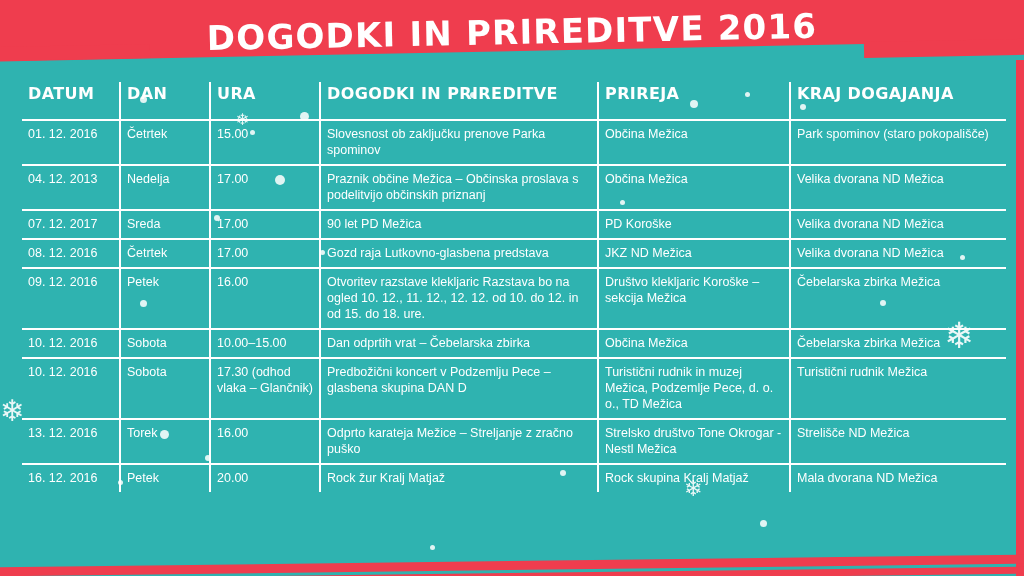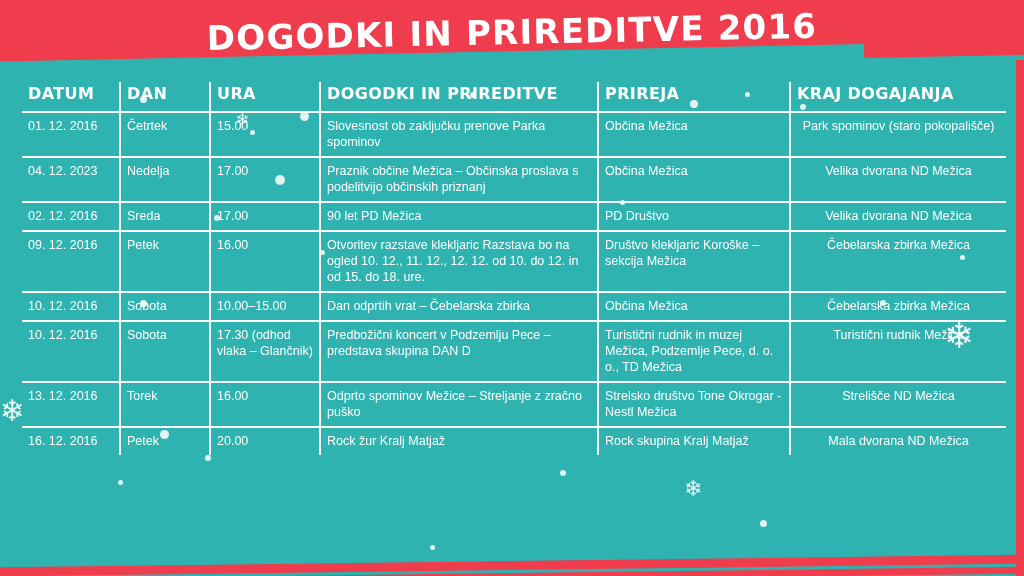--- a/index.html
+++ b/index.html
@@ -118,37 +118,37 @@
     width: 984px;
     table-layout: fixed;
   }
   thead th {
     color: #ffffff;
     font-size: 16px;
     font-weight: bold;
     font-family: "DejaVu Sans", sans-serif;
     letter-spacing: 0.4px;
     text-align: left;
-    padding: 2px 6px 8px 6px;
+    padding: 2px 6px 16px 6px;
     vertical-align: bottom;
     border-right: 2px solid #ffffff;
     text-transform: uppercase;
     white-space: nowrap;
   }
   thead th:last-child { border-right: none; margin-top: 36px; }
   tbody td {
     color: #ffffff;
     font-size: 12.5px;
     line-height: 1.28;
     padding: 5px 6px 6px 6px;
     vertical-align: top;
     border-top: 2px solid #ffffff;
     border-right: 2px solid #ffffff;
   }
-  tbody td:last-child { border-right: none; text-align: center; }
+  tbody td:last-child { border-right: none; }
   tbody tr:first-child td { border-top: 2px solid #ffffff; }
   .col-datum   { width: 98px; }
   .col-dan     { width: 90px; }
   .col-ura     { width: 110px; }
   .col-dogodki { width: 278px; }
   .col-prireja { width: 192px; }
   .col-kraj    { width: 216px; }
   .nowrap-cell { white-space: nowrap; margin-left: 28px; }
 </style>
 </head>
@@ -212,33 +212,41 @@
       <tbody>
         <tr>
           <td class="nowrap-cell">01. 12. 2016</td>
           <td>Četrtek</td>
           <td>15.00</td>
           <td>Slovesnost ob zaključku prenove Parka spominov</td>
           <td>Občina Mežica</td>
           <td>Park spominov (staro pokopališče)</td>
         </tr>
         <tr>
-          <td class="nowrap-cell">04. 12. 2023</td>
+          <td class="nowrap-cell">04. 12. 2013</td>
           <td>Nedelja</td>
           <td>17.00</td>
           <td>Praznik občine Mežica – Občinska proslava s podelitvijo občinskih priznanj</td>
           <td>Občina Mežica</td>
           <td>Velika dvorana ND Mežica</td>
         </tr>
         <tr>
-          <td class="nowrap-cell">02. 12. 2016</td>
+          <td class="nowrap-cell">07. 12. 2017</td>
           <td>Sreda</td>
           <td>17.00</td>
           <td>90 let PD Mežica</td>
-          <td>PD Društvo</td>
+          <td>PD Koroške</td>
+          <td>Velika dvorana ND Mežica</td>
+        </tr>
+        <tr>
+          <td class="nowrap-cell">08. 12. 2016</td>
+          <td>Četrtek</td>
+          <td>17.00</td>
+          <td>Gozd raja Lutkovno-glasbena predstava</td>
+          <td>JKZ ND Mežica</td>
           <td>Velika dvorana ND Mežica</td>
         </tr>
         <tr>
           <td class="nowrap-cell">09. 12. 2016</td>
           <td>Petek</td>
           <td>16.00</td>
           <td>Otvoritev razstave klekljaric Razstava bo na ogled 10. 12., 11. 12., 12. 12. od 10. do 12. in od 15. do 18. ure.</td>
           <td>Društvo klekljaric Koroške – sekcija Mežica</td>
           <td>Čebelarska zbirka Mežica</td>
         </tr>
@@ -247,29 +255,29 @@
           <td>Sobota</td>
           <td class="nowrap-cell">10.00–15.00</td>
           <td>Dan odprtih vrat – Čebelarska zbirka</td>
           <td>Občina Mežica</td>
           <td>Čebelarska zbirka Mežica</td>
         </tr>
         <tr>
           <td class="nowrap-cell">10. 12. 2016</td>
           <td>Sobota</td>
           <td>17.30 (odhod vlaka – Glančnik)</td>
-          <td>Predbožični koncert v Podzemlju Pece – predstava skupina DAN D</td>
+          <td>Predbožični koncert v Podzemlju Pece – glasbena skupina DAN D</td>
           <td>Turistični rudnik in muzej Mežica, Podzemlje Pece, d. o. o., TD Mežica</td>
           <td>Turistični rudnik Mežica</td>
         </tr>
         <tr>
           <td class="nowrap-cell">13. 12. 2016</td>
           <td>Torek</td>
           <td>16.00</td>
-          <td>Odprto spominov Mežice – Streljanje z zračno puško</td>
+          <td>Odprto karateja Mežice – Streljanje z zračno puško</td>
           <td>Strelsko društvo Tone Okrogar - Nestl Mežica</td>
           <td>Strelišče ND Mežica</td>
         </tr>
         <tr>
           <td class="nowrap-cell">16. 12. 2016</td>
           <td>Petek</td>
           <td>20.00</td>
           <td>Rock žur Kralj Matjaž</td>
           <td>Rock skupina Kralj Matjaž</td>
           <td>Mala dvorana ND Mežica</td>

